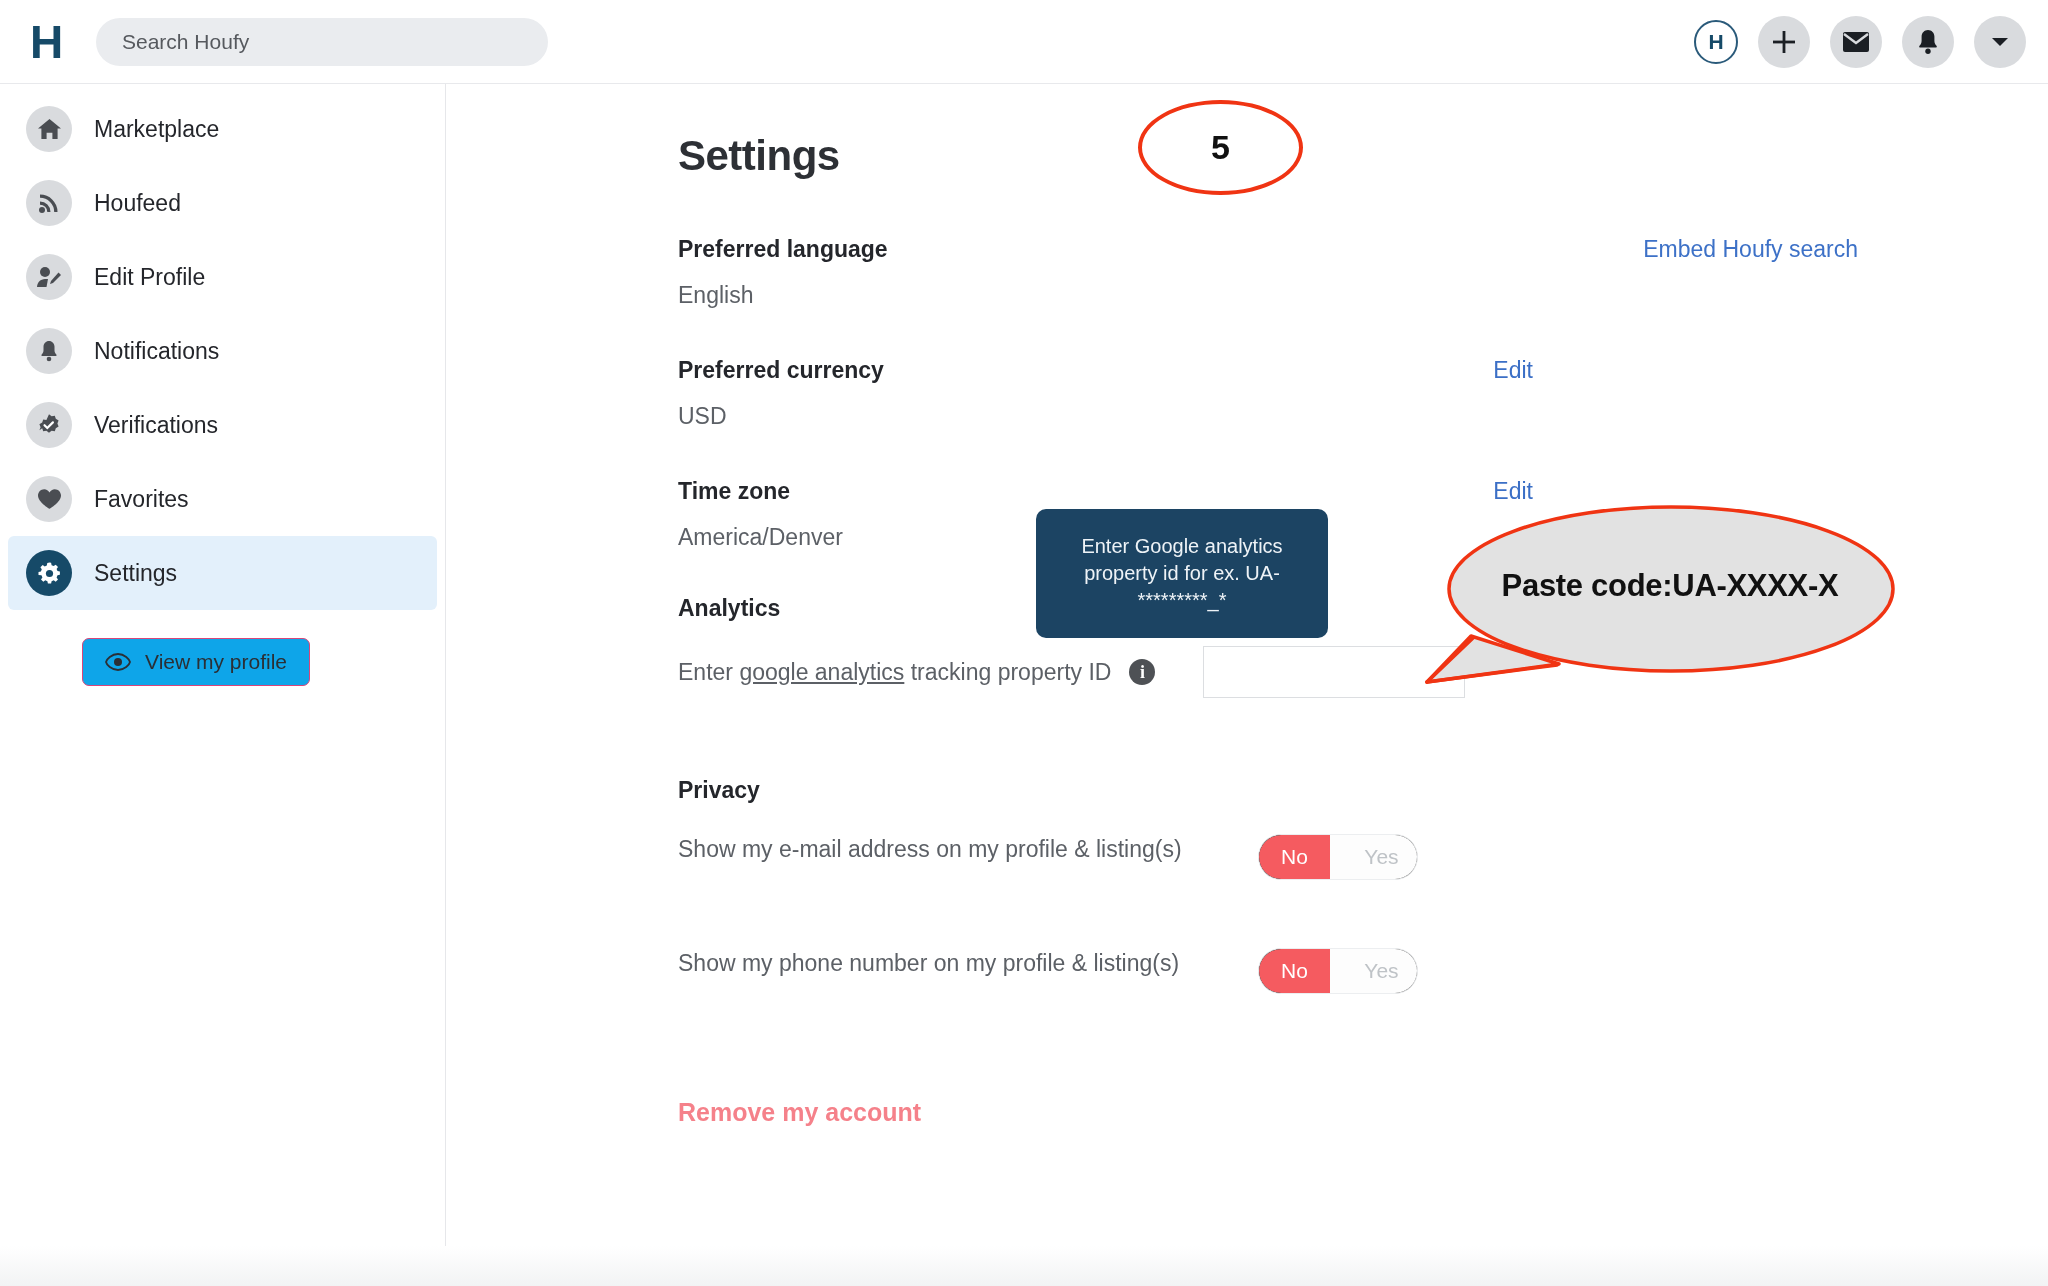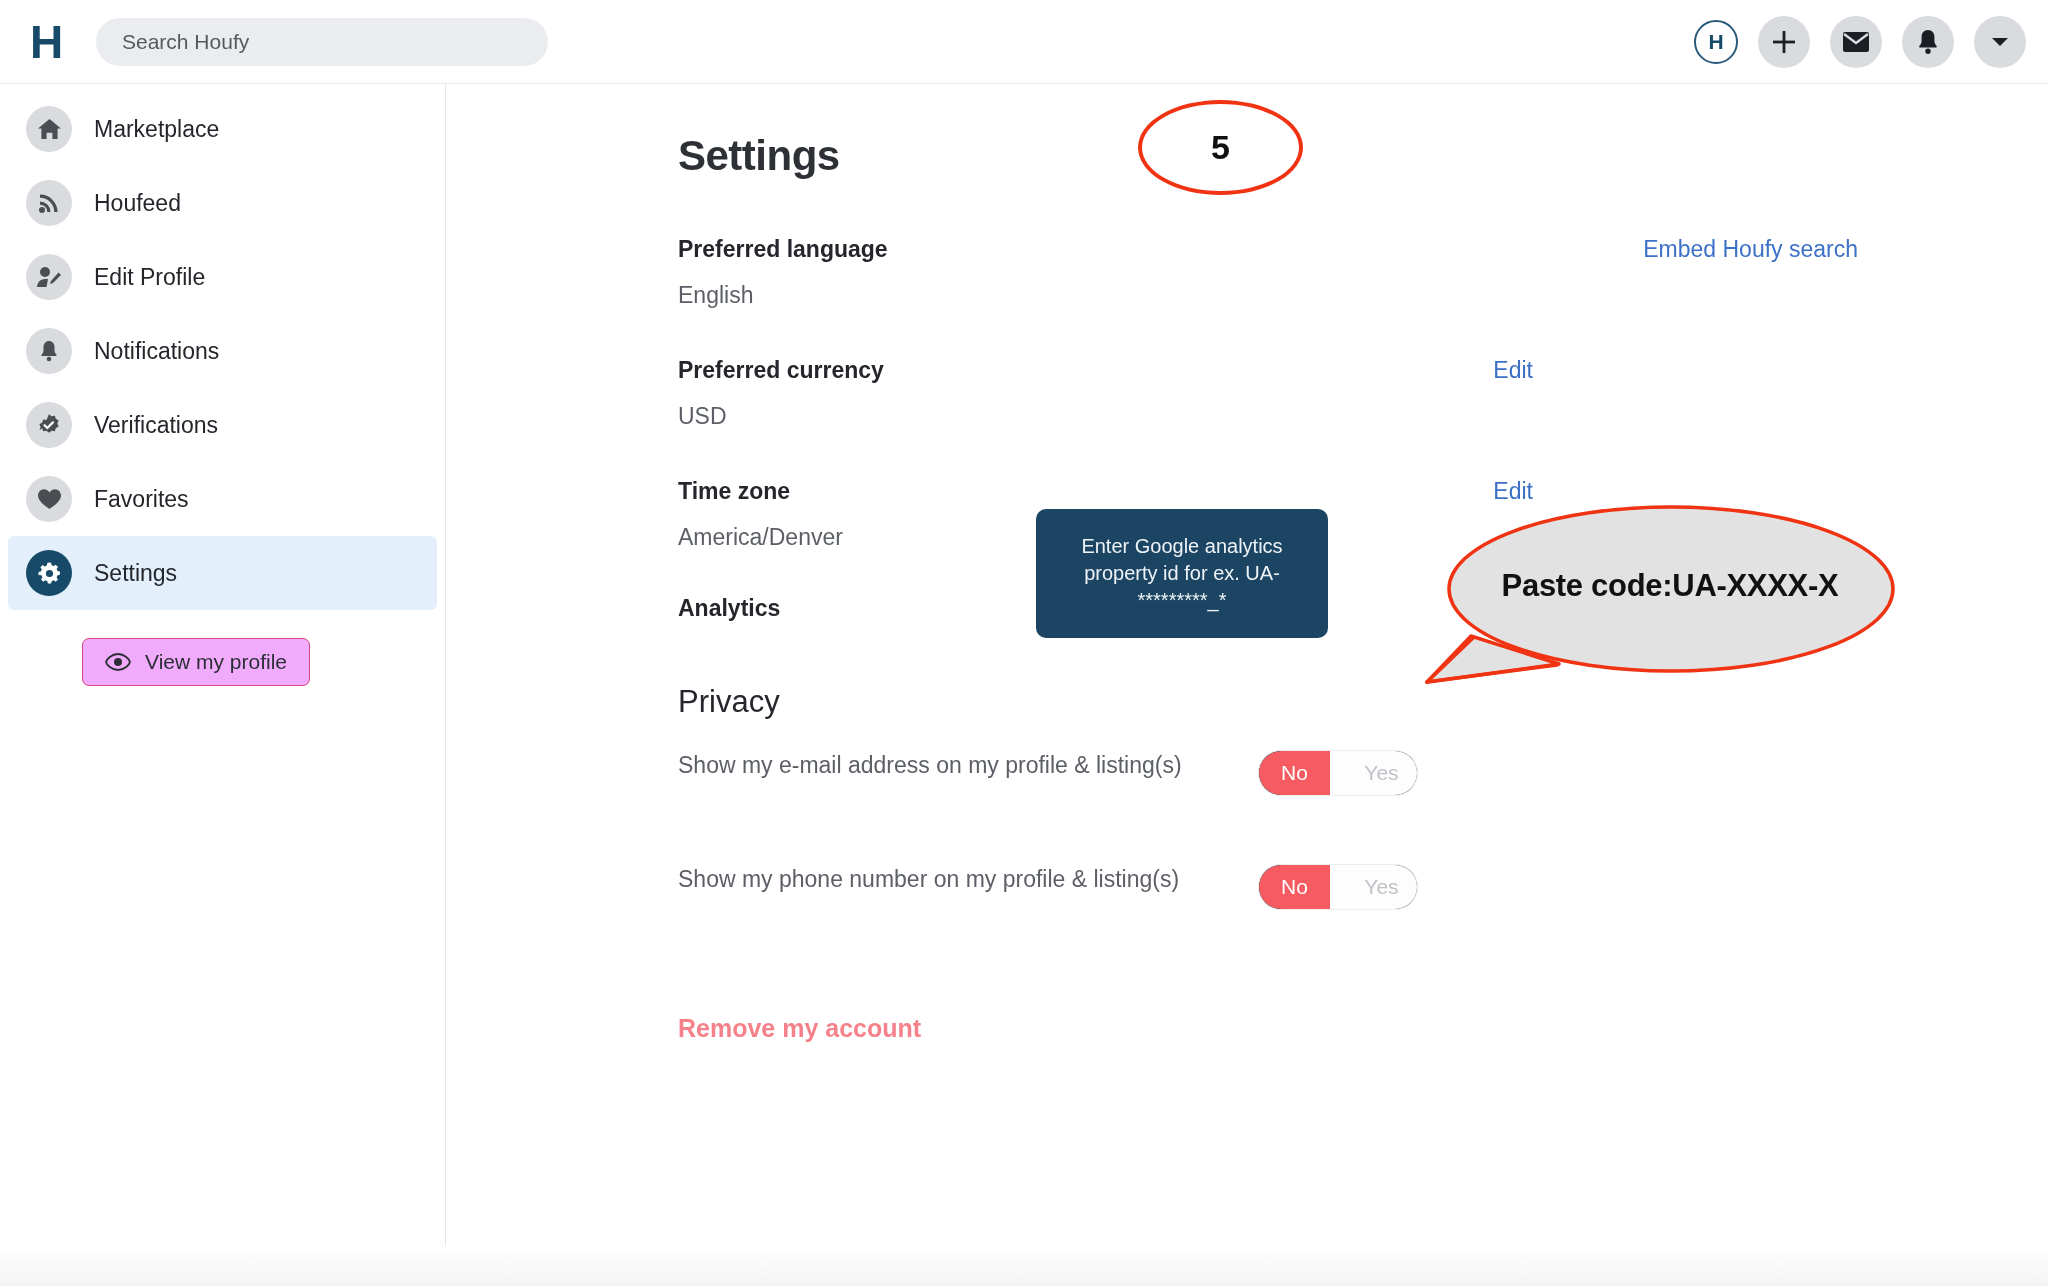--- a/index.html
+++ b/index.html
@@ -117,21 +117,21 @@
   .view-profile-wrap {
     margin-top: 28px;
     padding-left: 82px;
   }
   .view-profile-btn {
     display: inline-flex;
     align-items: center;
     gap: 14px;
     border: 1.6px solid #d9457a;
     border-radius: 7px;
-    background: #f0abfc;
+    background: #0ea5e9;
     padding: 11px 22px;
     font-size: 21px;
     color: #2b2f35;
     cursor: pointer;
     font-family: "Liberation Sans", sans-serif;
   }
 
   
   .main {
     position: absolute;
@@ -231,24 +231,25 @@
     border-radius: 10px;
     padding: 24px 18px;
     font-size: 20px;
     line-height: 1.35;
     text-align: center;
     z-index: 6;
   }
 
   
   .privacy-title {
-    font-size: 31px;
-    font-weight: normal;
+    font-size: 23px;
+    font-weight: bold;
     color: #24262b;
     margin-bottom: 30px;
+    margin-top: 17px;
   }
   .privacy-row {
     display: flex;
     align-items: flex-start;
     justify-content: space-between;
     width: 1180px;
     margin-bottom: 68px;
   }
   .privacy-text {
     font-size: 23px;
@@ -504,20 +505,27 @@
     <div style="height:44px"></div>
 
     <div class="section">
       <div class="row-head">
         <div class="sec-title">Analytics</div>
         <a class="link link-edit" style="margin-right:325px">Cancel</a>
       </div>
 
       <div class="tooltip">Enter Google analytics property id for ex. UA-*********_*</div>
 
+      <div class="analytics-row">
+        <div class="analytics-label">
+          <span>Enter </span><u>google analytics</u><span> tracking property ID</span>
+        </div>
+        <span class="info-icon">i</span>
+        <input class="analytics-input" type="text" value="" style="">
+      </div>
     </div>
 
     <div style="height:62px"></div>
 
     <div class="section">
       <div class="privacy-title">Privacy</div>
 
       <div class="privacy-row">
         <div class="privacy-text">Show my e-mail address on my profile &amp; listing(s)</div>
         <div class="toggle">

